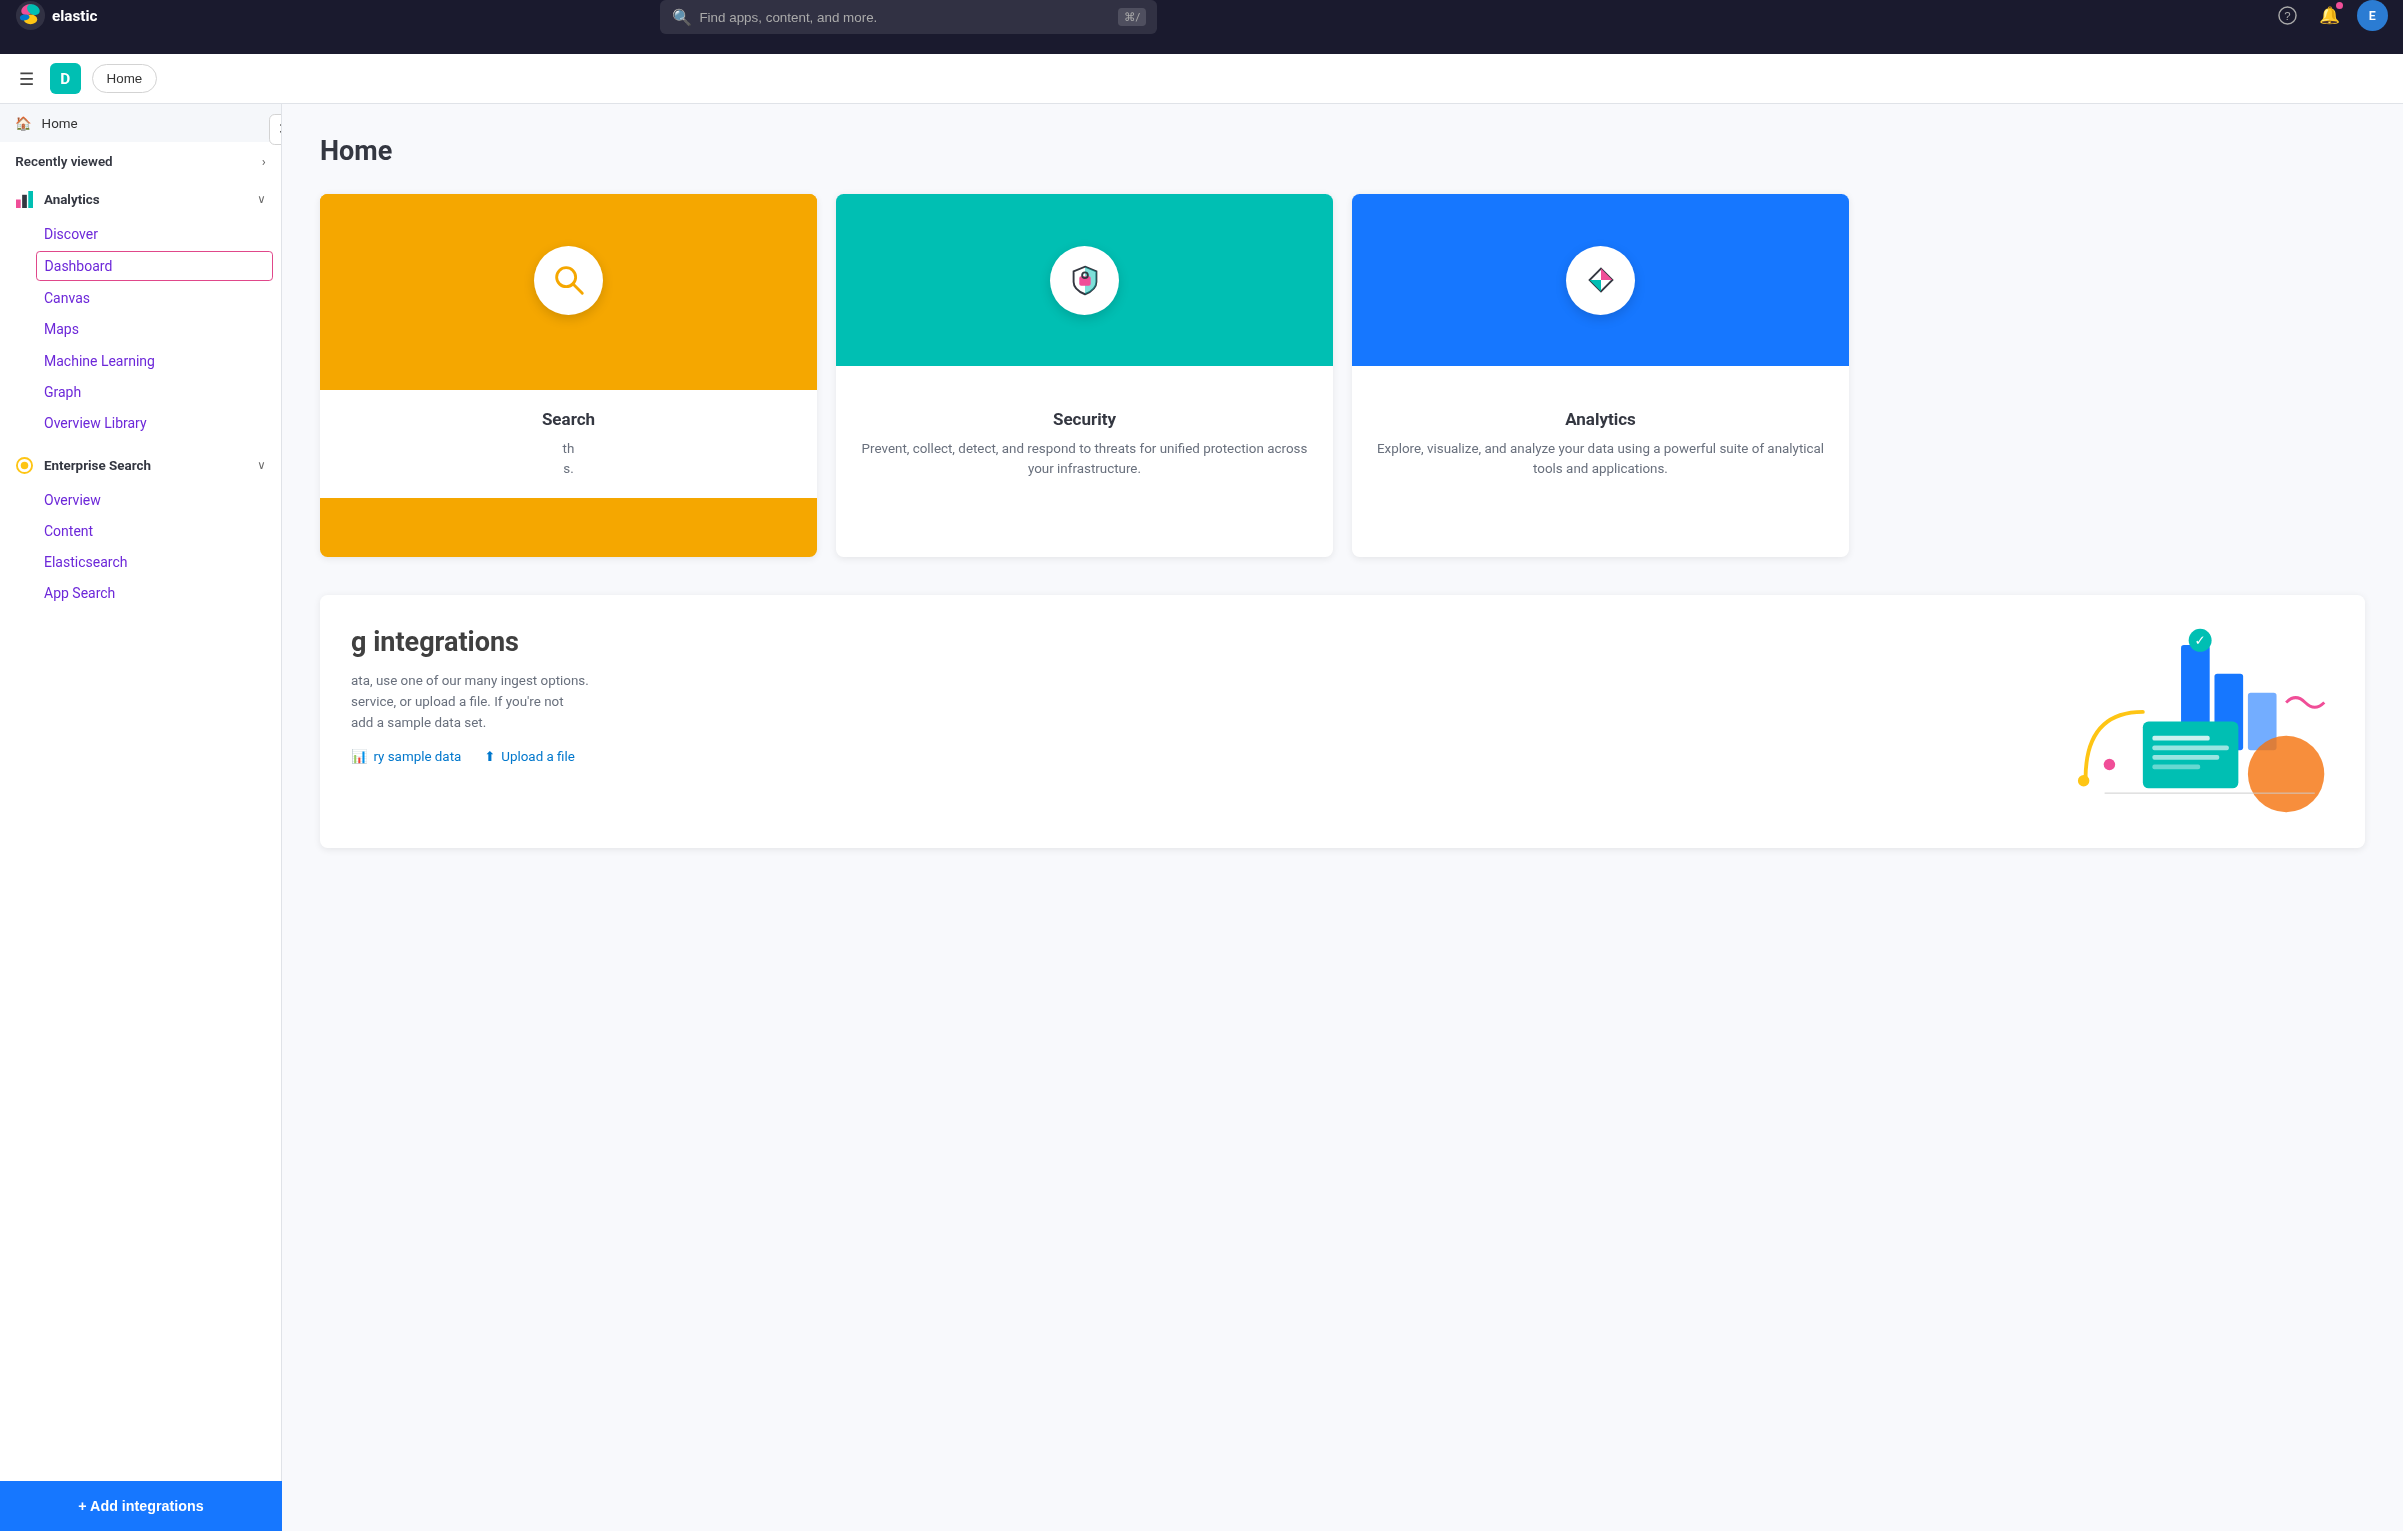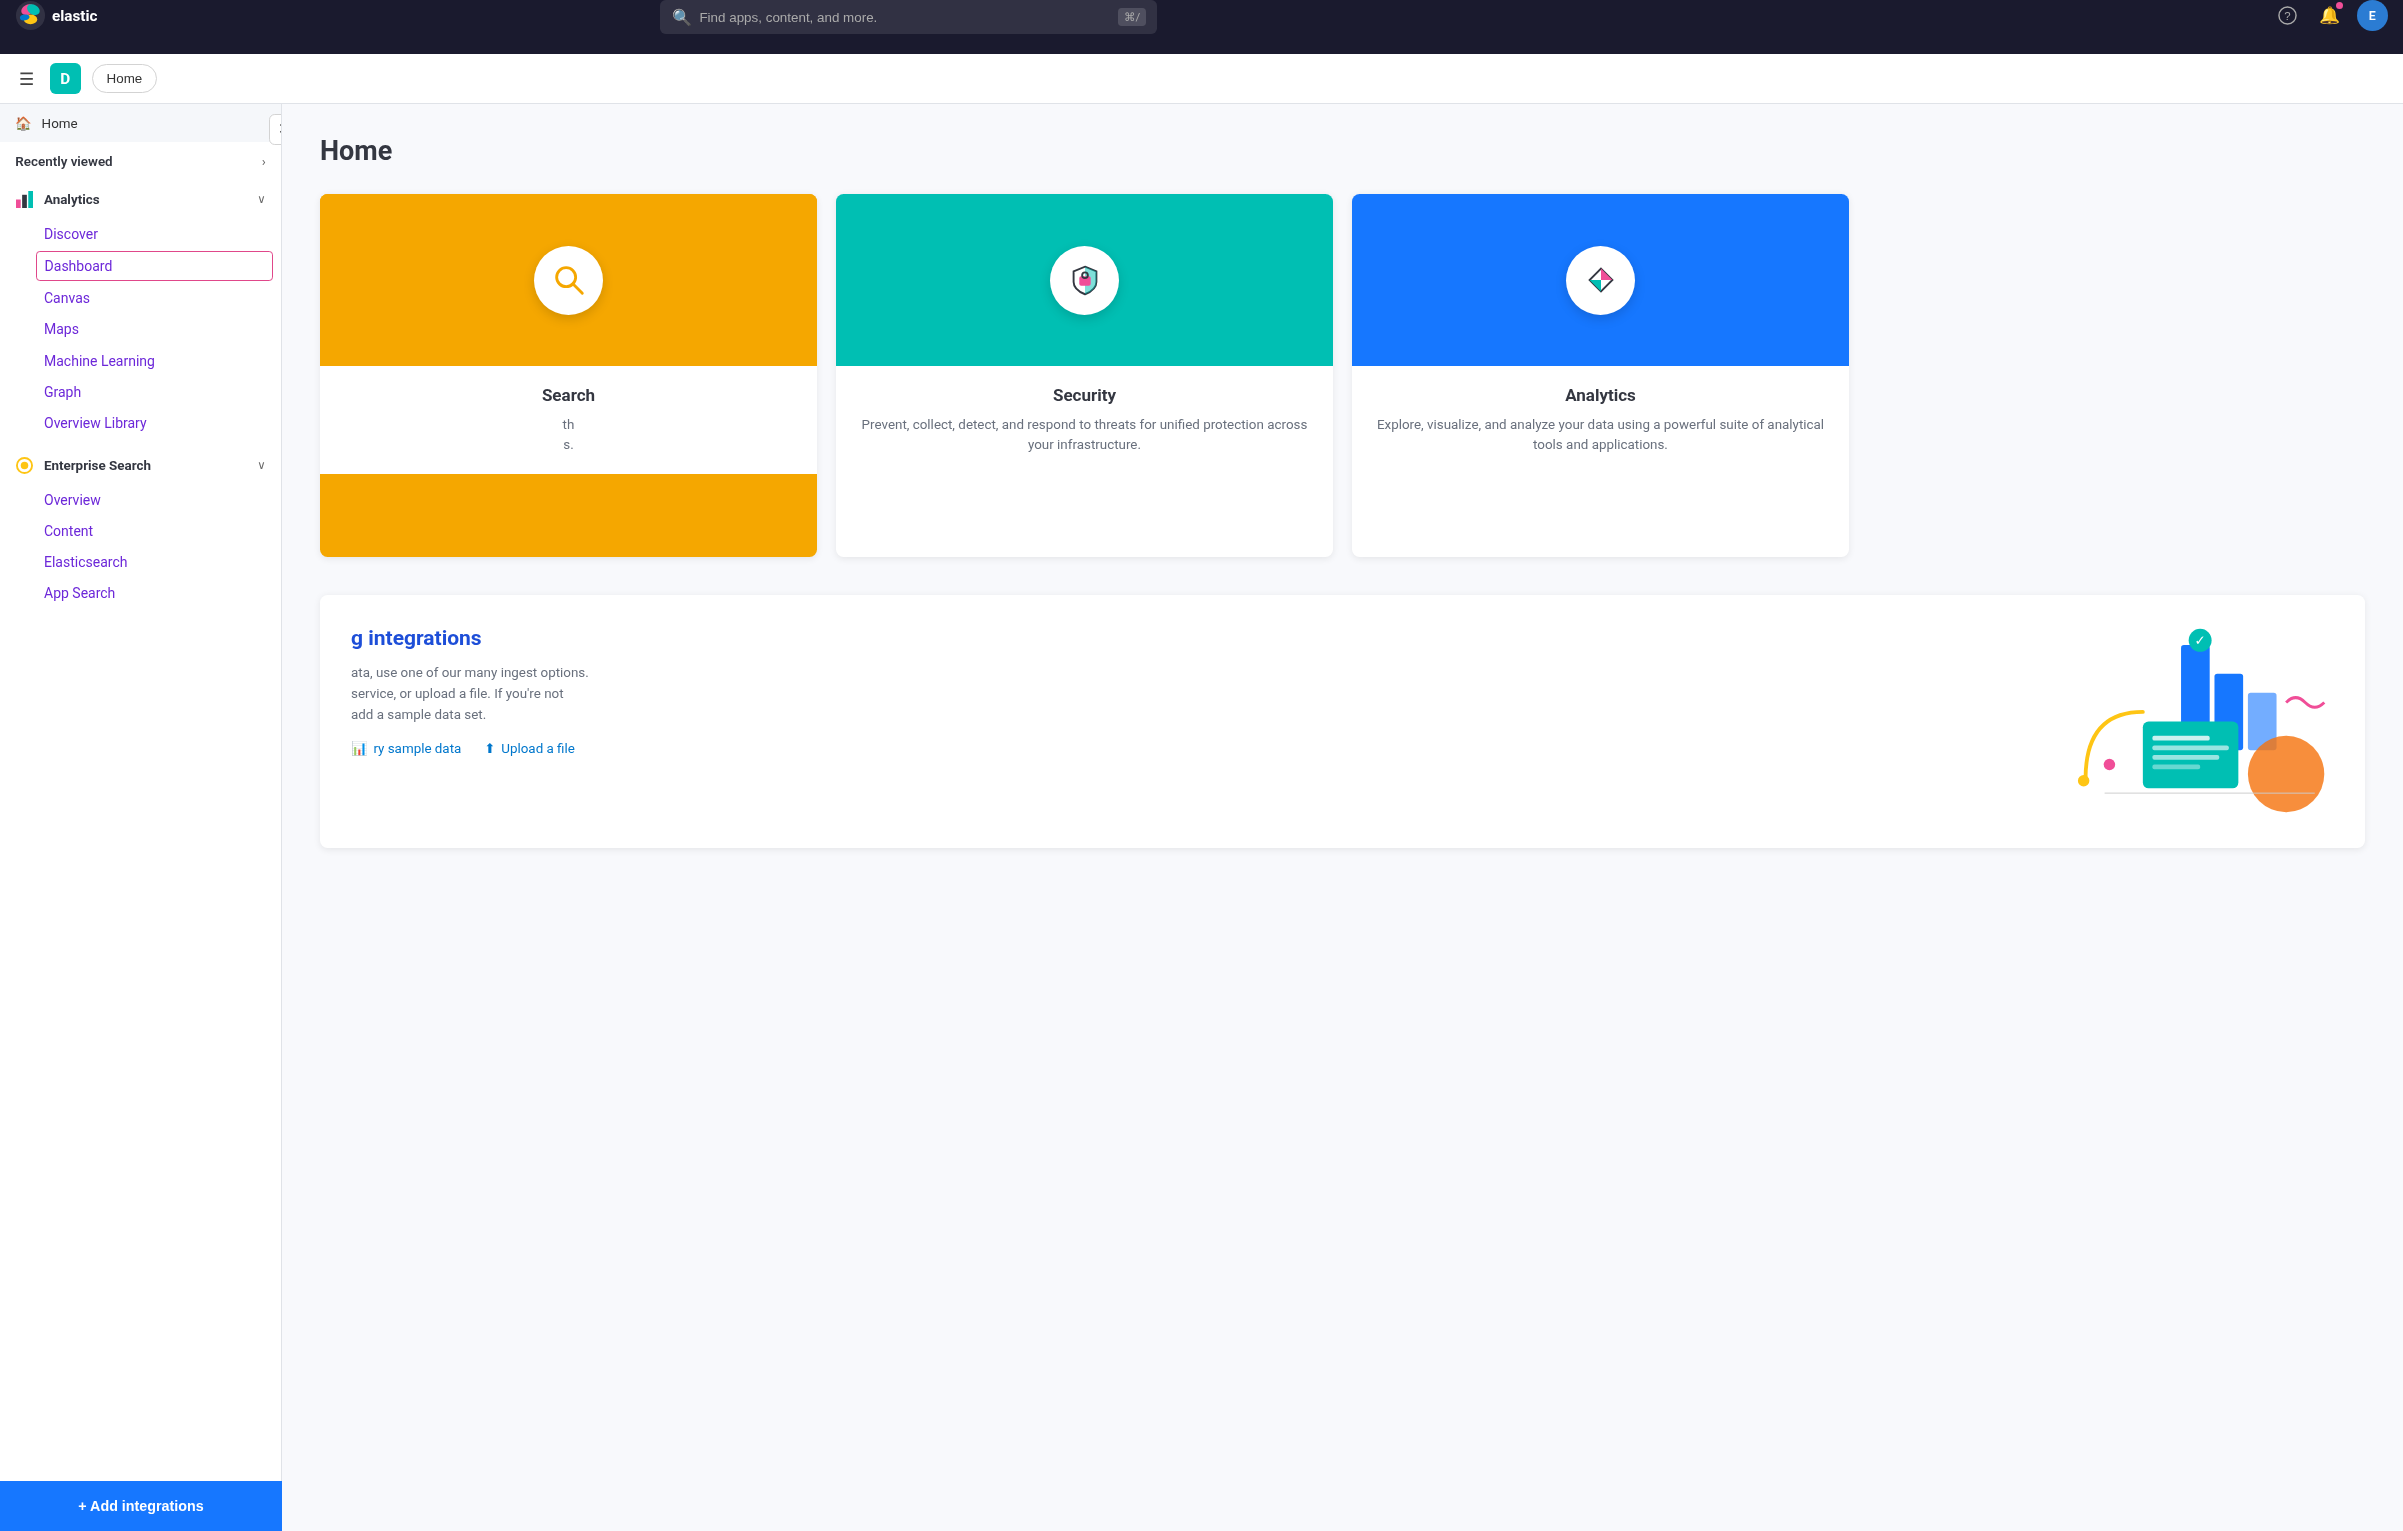--- a/index.html
+++ b/index.html
@@ -62,28 +62,28 @@
     }
 
     
     .main-content { flex: 1; overflow-y: auto; padding: 31px 38px; background: #f8f9fc; }
 
     
     .cards-grid { display: grid; grid-template-columns: repeat(4, 1fr); gap: 19px; margin-bottom: 38px; }
     .solution-card { background: white; border-radius: 7.6px; overflow: hidden; box-shadow: 0 1.9px 7.6px rgba(0,0,0,0.08); cursor: pointer; }
     .card-image { height: 172px; display: flex; align-items: center; justify-content: center; position: relative; }
     .card-icon-circle { width: 69px; height: 69px; background: white; border-radius: 50%; display: flex; align-items: center; justify-content: center; box-shadow: 0 3.8px 11.5px rgba(0,0,0,0.15); }
-    .card-body { padding: 19px; }
+    .card-body { padding: 19px; margin-top: 24px; }
     .card-title { font-size: 17px; font-weight: 700; color: #343741; margin-bottom: 9.6px; }
     .card-desc { font-size: 13.4px; color: #69707d; line-height: 1.5; text-align: center; }
 
     
     .integrations-section { background: white; border-radius: 7.6px; padding: 31px; box-shadow: 0 1.9px 7.6px rgba(0,0,0,0.08); display: flex; gap: 38px; align-items: flex-start; }
     .integrations-text { flex: 1; }
-    .integrations-title { font-size: 21px; font-weight: 700; color: #1d4ed8; margin-bottom: 11.5px; }
+    .integrations-title { font-size: 27px; font-weight: 700; color: #404040; margin-bottom: 11.5px; }
     .integrations-desc { font-size: 13.4px; color: #69707d; line-height: 1.6; margin-bottom: 15.3px; }
     .integrations-links { display: flex; gap: 23px; }
     .integration-link { color: #0077cc; font-size: 13.4px; cursor: pointer; display: flex; align-items: center; gap: 5.7px; }
     .integrations-img { width: 325px; height: 191px; flex-shrink: 0; }
 
     .add-integrations-btn {
       position: fixed; bottom: 0; left: 0; width: 282px; height: 50px;
       background: #1677ff; color: white; border: none; font-size: 14.3px; font-weight: 600;
       cursor: pointer; display: flex; align-items: center; justify-content: center; gap: 7.6px;
     }

